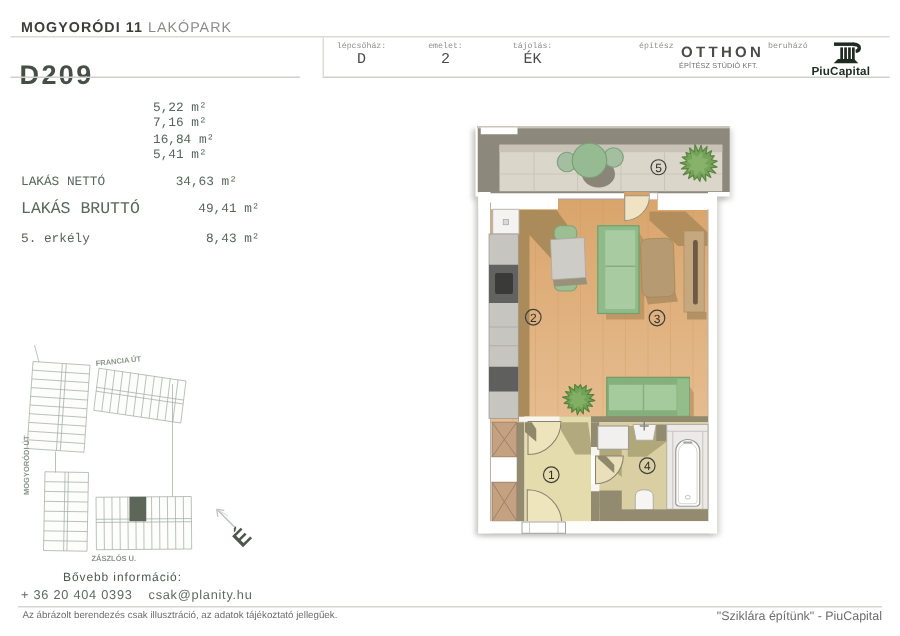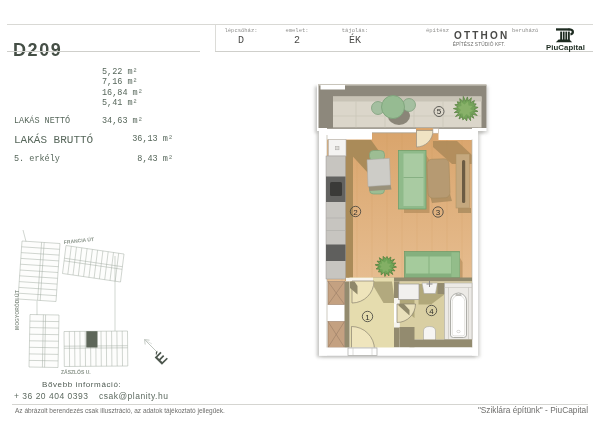--- a/index.html
+++ b/index.html
@@ -5,20 +5,21 @@
   html,body{margin:0;padding:0;background:#fff;}
   #page{position:relative;width:600px;height:424px;background:#fff;overflow:hidden;
         font-family:"Liberation Sans",sans-serif;}
   .abs{position:absolute;}
   .mono{font-family:"Liberation Mono",monospace;}
 </style>
 </head>
 <body>
 <div id="page">
 
+  <div class="abs" style="left:14px;top:13px;font-size:9.5px;letter-spacing:0.7px;color:#8b8b89;"><b style="color:#3c3c3a;">MOGYORÓDI 11</b> LAKÓPARK</div>
 
   <div class="abs" style="left:7px;top:24px;width:586px;height:1px;background:#d9d9d5;"></div>
 
   <div class="abs" style="left:13px;top:40px;font-size:18px;font-weight:bold;letter-spacing:1.6px;color:#454f46;">D209</div>
 
   <div class="abs" style="left:7px;top:51px;width:193px;height:1px;background:#cfcfcb;"></div>
 
   <div class="abs" style="left:215px;top:51px;width:378px;height:1px;background:#cfcfcb;"></div>
 
   <div class="abs" style="left:215px;top:25px;width:1px;height:26px;background:#dcdcd8;"></div>
@@ -44,32 +45,32 @@
       <rect x="2" y="1.3" width="13.5" height="2.3"></rect>
       <path d="M14.5 1.3 Q20 1.3 20 5 Q20 7.9 16.6 8.4 L16.3 6.2 Q17.7 5.8 17.7 4.9 Q17.7 3.6 14.5 3.6 Z"></path>
       <rect x="6.2" y="4.6" width="1.8" height="8.4"></rect>
       <rect x="8.8" y="4.6" width="1.8" height="8.4"></rect>
       <rect x="11.4" y="4.6" width="1.8" height="8.4"></rect>
       <rect x="14" y="4.6" width="1.8" height="8.4"></rect>
       <polygon points="1.8,15.2 4.6,12.4 15.4,12.4 18.2,15.2"></polygon>
     </g>
   </svg>
 
-  <div class="abs" style="left:536px;top:42.8px;width:49px;text-align:right;font-size:7.8px;font-weight:bold;letter-spacing:0.1px;color:#1d2b20;">PiuCapital</div>
+  <div class="abs" style="left:536px;top:42.8px;width:49px;text-align:center;font-size:7.8px;font-weight:bold;letter-spacing:0.1px;color:#1d2b20;">PiuCapital</div>
 
   <div class="abs mono" style="left:102px;top:67px;width:71px;font-size:8.5px;line-height:10.35px;color:#57675b;white-space:pre;">5,22 m²
 7,16 m²
 16,84 m²
 5,41 m²</div>
 
   <div class="abs mono" style="left:14px;top:116px;font-size:8.5px;color:#57675b;">LAKÁS NETTÓ</div>
-  <div class="abs mono" style="left:102px;top:116px;width:71px;font-size:8.5px;color:#57675b;text-align:left;font-family:Liberation Mono, monospace;">34,63 m²</div>
+  <div class="abs mono" style="left:102px;top:116px;width:71px;font-size:8.5px;color:#57675b;text-align:center;font-family:Liberation Mono, monospace;">34,63 m²</div>
 
   <div class="abs mono" style="left:14px;top:134px;font-size:11px;color:#57675b;">LAKÁS BRUTTÓ</div>
-  <div class="abs mono" style="left:102px;top:134px;width:71px;font-size:8.5px;color:#57675b;text-align:right;">36,13 m²</div>
+  <div class="abs mono" style="left:102px;top:134px;width:71px;font-size:8.5px;color:#57675b;text-align:right;">49,41 m²</div>
 
   <div class="abs mono" style="left:14px;top:154px;font-size:8.5px;color:#57675b;">5. erkély</div>
   <div class="abs mono" style="left:102px;top:154px;width:71px;font-size:8.5px;color:#57675b;text-align:right;">8,43 m²</div>
 
   <svg class="abs" style="left:300px;top:75px;" width="200" height="290" viewBox="300 75 200 290">
     <defs>
       <filter id="blur1" x="-20%" y="-20%" width="140%" height="140%">
           <feGaussianBlur stdDeviation="1.6"></feGaussianBlur>
         </filter>
       <linearGradient id="wood" x1="0" y1="0" x2="0" y2="1">

